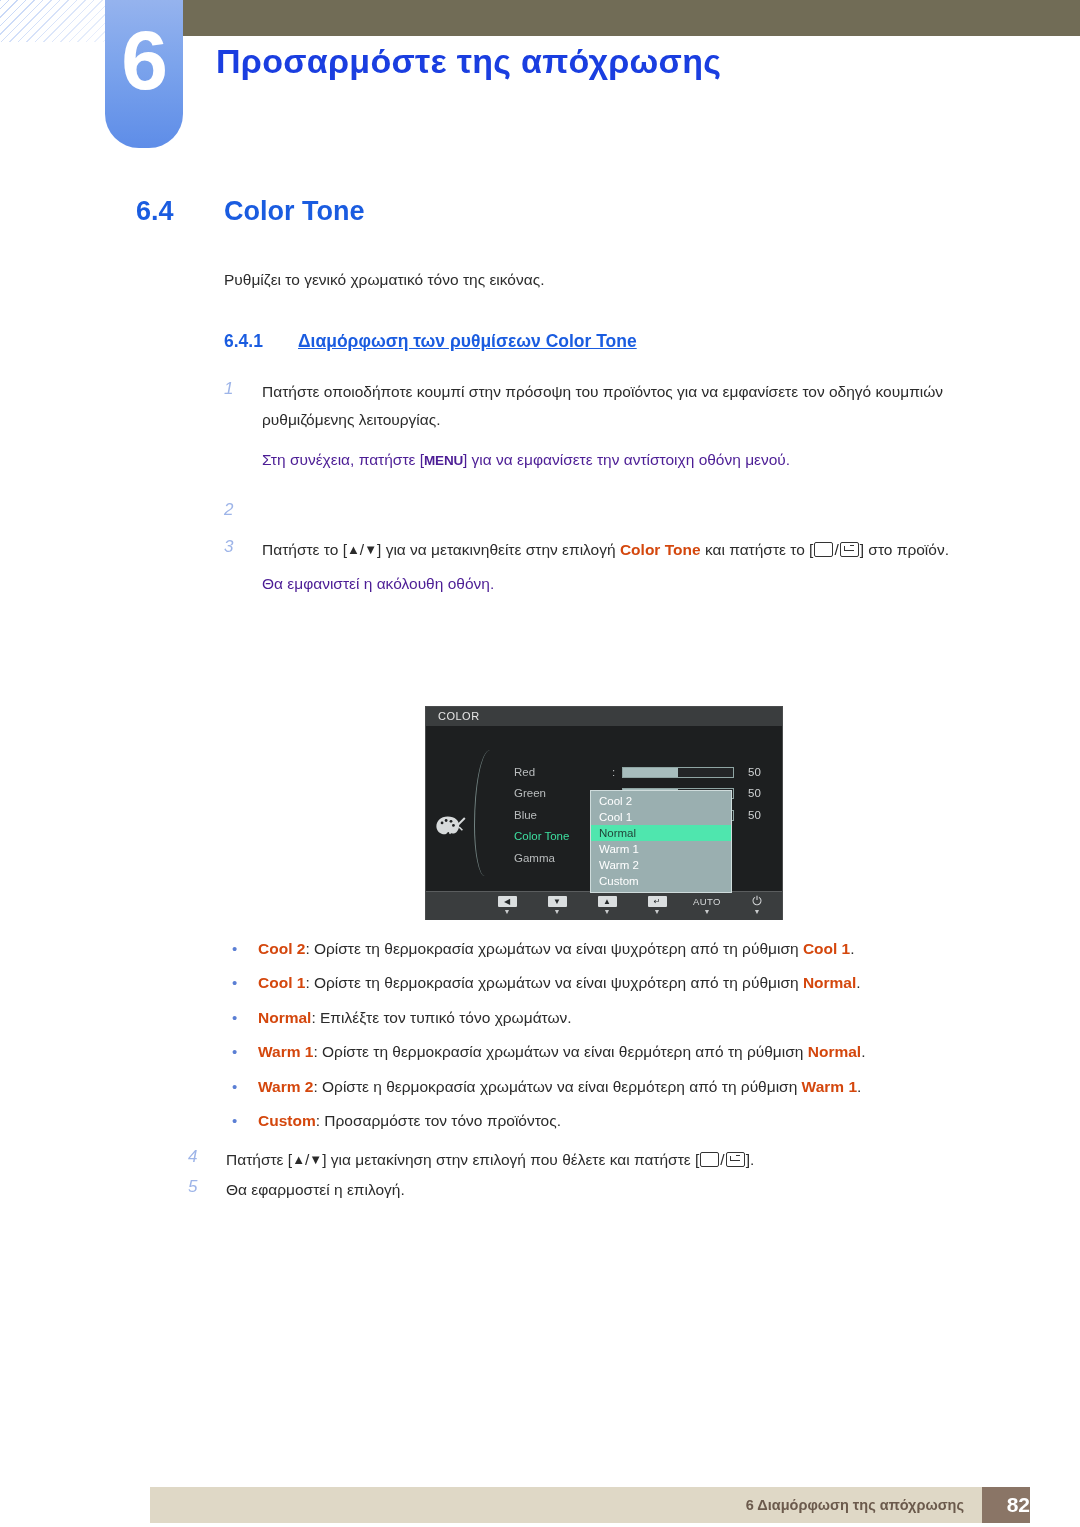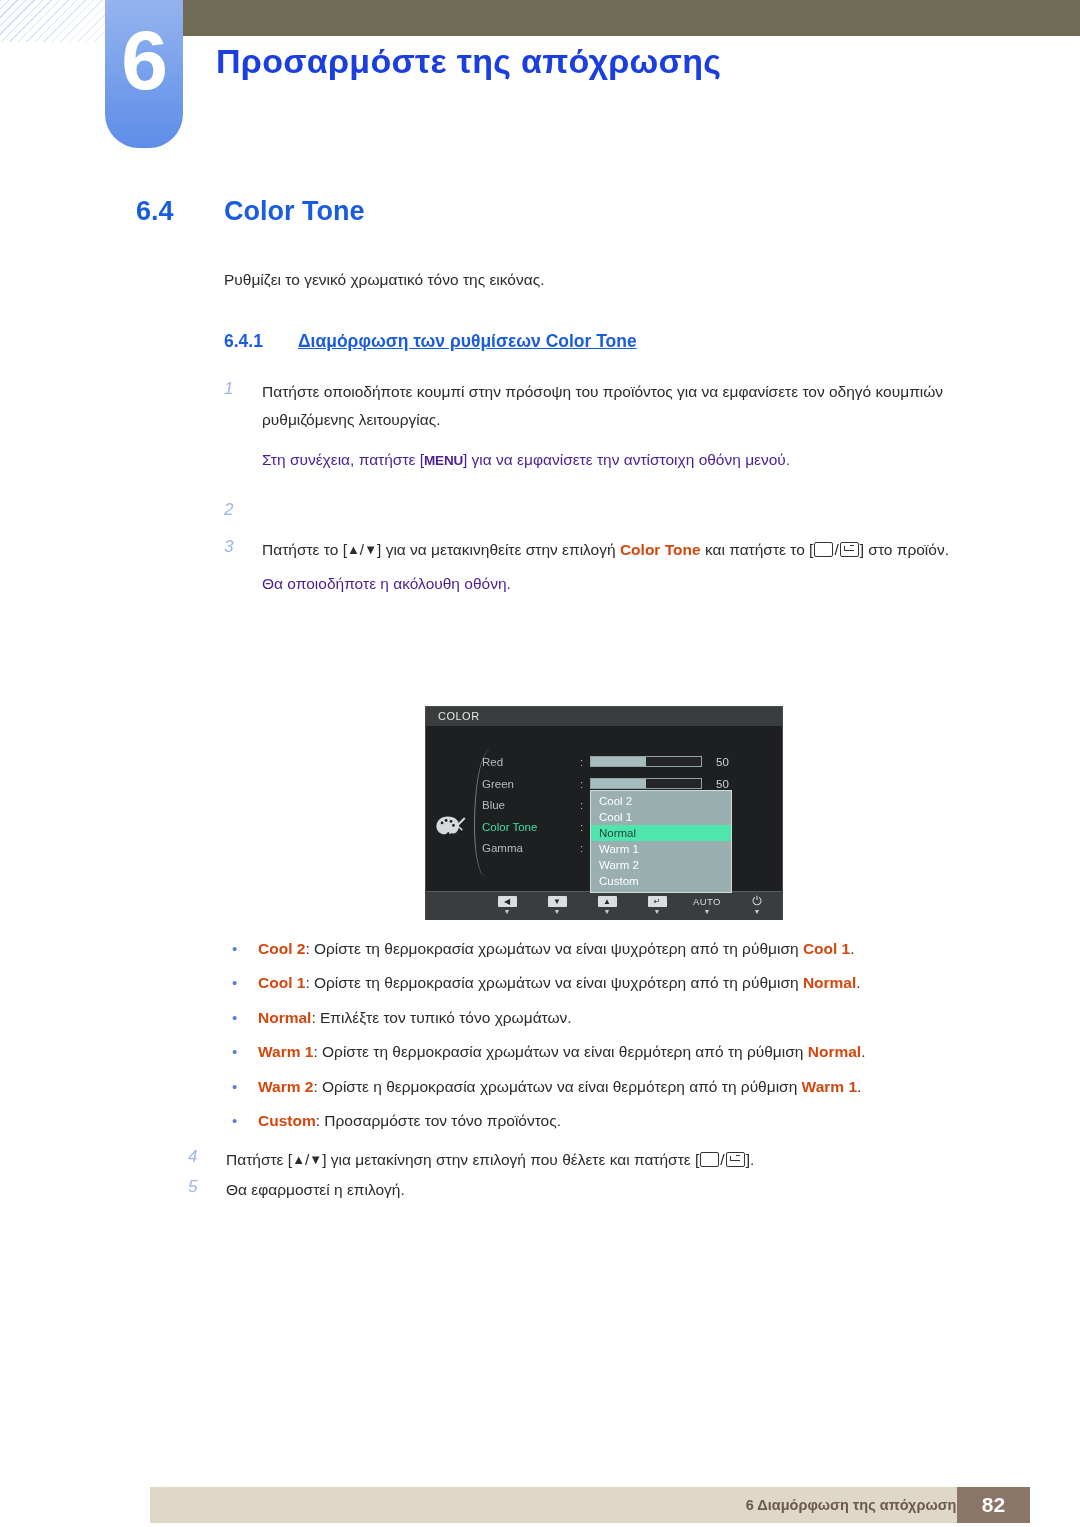--- a/index.html
+++ b/index.html
@@ -223,23 +223,24 @@
     opacity: 0.75;
   }
   .osd-rows {
     position: absolute;
     left: 56px;
     top: 30px;
     width: 296px;
   }
   .osd-row {
     display: flex;
-    align-items: flex-start;
+    align-items: flex-end;
     height: 21.5px;
     position: relative;
+    margin-left: 32px;
   }
   .osd-label {
     width: 98px;
     font-size: 11.5px;
     color: #b9bcbd;
   }
   .osd-label.active { color: #3ddfa0; }
   .osd-colon {
     width: 10px;
     font-size: 11.5px;
@@ -368,26 +369,26 @@
     height: 36px;
     line-height: 36px;
     font-size: 14.5px;
     font-weight: bold;
     color: #6b5a4c;
   }
   .footer-page {
     position: absolute;
     right: 0px;
     top: 0;
-    width: 73px; height: 36px;
+    width: 48px; height: 36px;
     background: #8a7566;
     color: #ffffff;
     font-size: 21px;
     font-weight: bold;
-    text-align: center;
+    text-align: right;
     line-height: 36px;
   }
 </style>
 </head>
 <body>
 
 <div class="hatch"></div>
 <div class="olive-bar"></div>
 
 <div class="chapter-badge">6</div>
@@ -421,21 +422,21 @@
     <div class="step" style="margin-top:24px">
       <div class="step-num">2</div>
     </div>
 
     <div class="step" style="margin-top:16px">
       <div class="step-num">3</div>
       <div class="step-body">
         <span>Πατήστε το [</span><span class="tri-up">▲</span>/<span class="tri-dn">▼</span><span>] για να μετακινηθείτε στην επιλογή </span><span class="kw-orange">Color Tone</span><span> και πατήστε το [</span><span class="keyglyph"></span>/<span class="keyglyph ret"></span><span>] στο προϊόν.</span>
       </div>
     </div>
-    <div class="sub-para" style="margin-top:6px">Θα οποιοδήποτε η ακόλουθη οθόνη.</div>
+    <div class="sub-para" style="margin-top:6px">Θα εμφανιστεί η ακόλουθη οθόνη.</div>
   </div>
 
   <div class="osd" style="top:510px">
     <div class="osd-title">COLOR</div>
 
     <div class="osd-body">
       <svg class="palette-icon" viewBox="0 0 40 32">
         <path d="M16 3 C7 3 2 9 2 15 C2 21 7 25 12 25 C15 25 15 22 17 22 C19 22 20 24 22 24 C27 24 30 19 30 14 C30 8 25 3 16 3 Z" fill="#d7dadb"></path>
         <circle cx="9" cy="11" r="1.7" fill="#1d1f20"></circle>
         <circle cx="14" cy="8" r="1.7" fill="#1d1f20"></circle>

